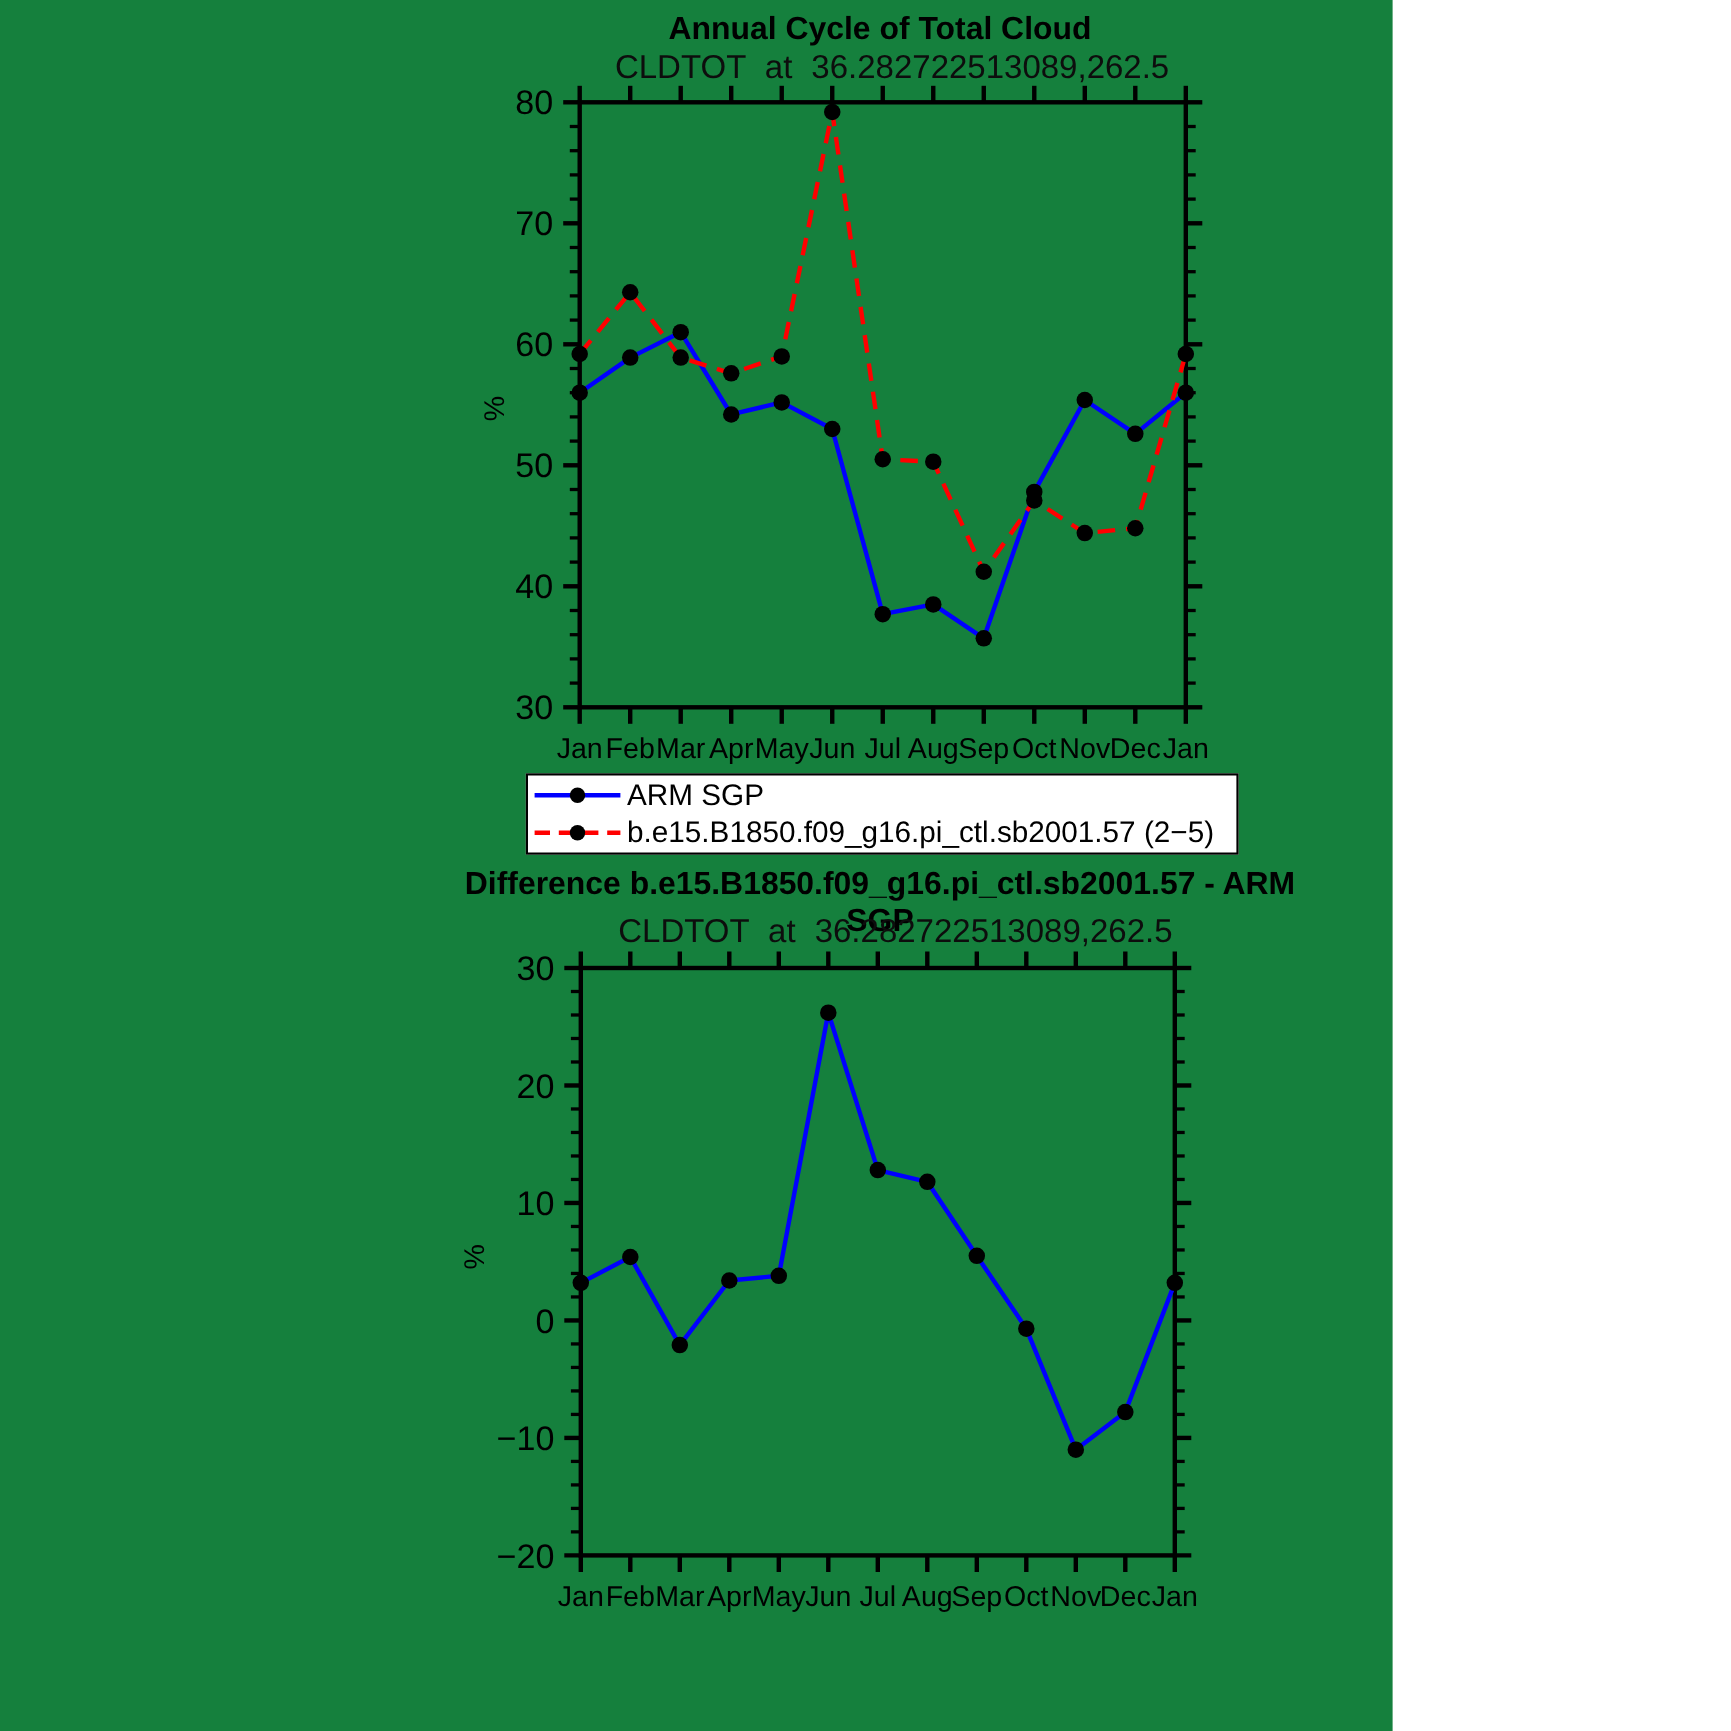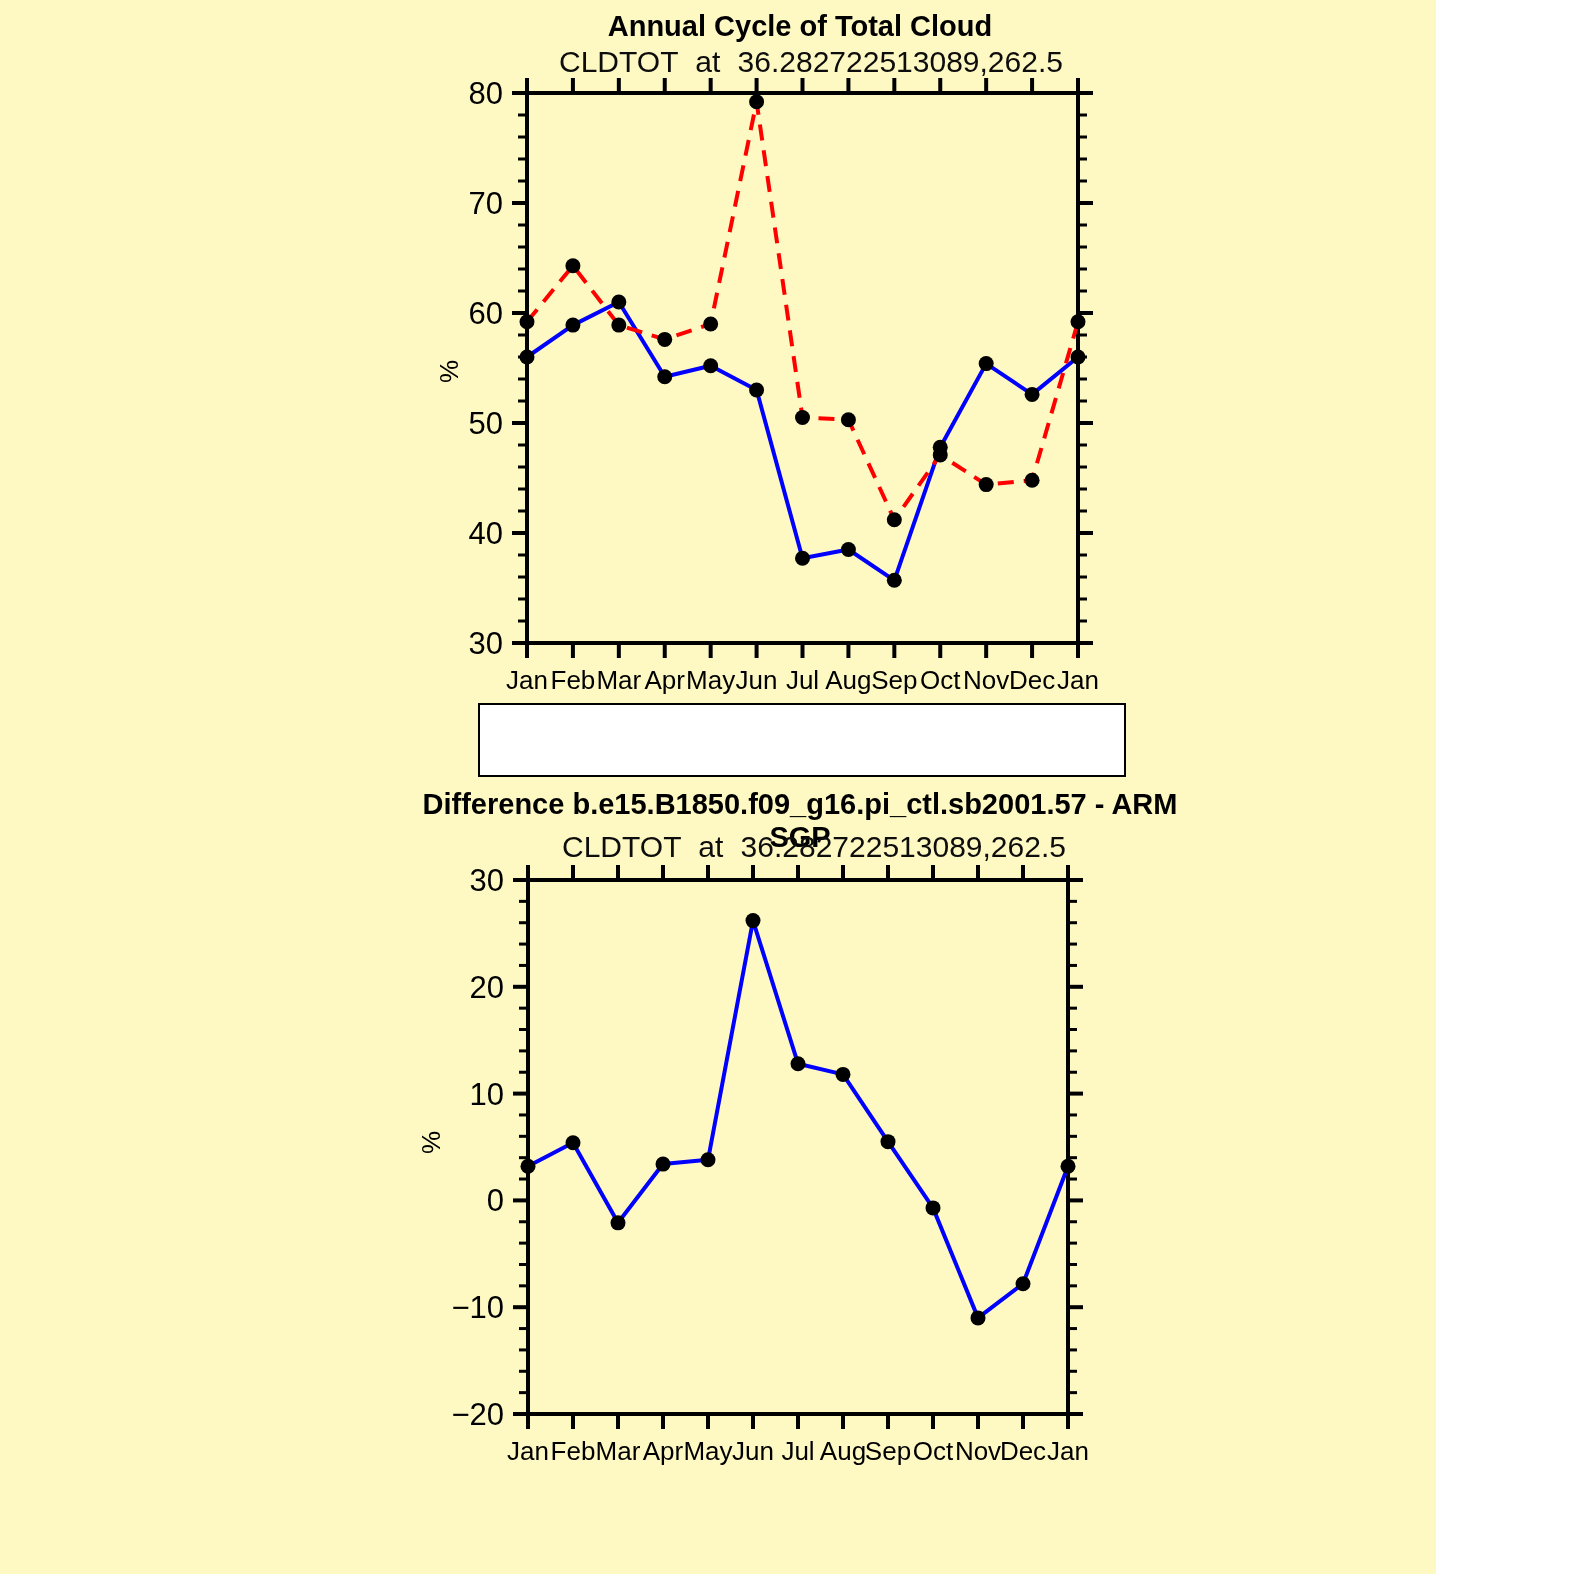--- a/index.html
+++ b/index.html
@@ -1,17 +1,17 @@
 <!DOCTYPE html>
 <html><head>
 <meta charset="utf-8">
 <style>
   html,body{margin:0;padding:0;background:#ffffff;}
   #root{
-    position:relative;width:1436px;height:1574px;background:#fef9c3;
+    position:relative;width:1266px;height:1574px;background:#15803d;
     font-family:"Liberation Sans","DejaVu Sans",sans-serif;color:#000;overflow:hidden;
   }
   .abs{position:absolute;}
   .chart-title{font-weight:bold;font-size:29px;text-align:center;letter-spacing:0px;}
   .chart-subtitle{font-size:30px;word-spacing:9px;color:#0d0d0d;margin-left:32px;}
   .ylab{font-size:26px;transform:rotate(-90deg);transform-origin:center;display:inline-block;}
   svg.chart{position:absolute;left:0;top:0;}
   svg.chart text{font-family:"Liberation Sans","DejaVu Sans",sans-serif;fill:#000;}
   #legend{
     position:absolute;left:478px;top:703px;width:648px;height:74px;
@@ -159,20 +159,34 @@
       <circle cx="802.5" cy="417.5" r="7.5" fill="#000"></circle>
       <circle cx="848.4166666666667" cy="419.70000000000005" r="7.5" fill="#000"></circle>
       <circle cx="894.3333333333333" cy="519.8" r="7.5" fill="#000"></circle>
       <circle cx="940.25" cy="454.9" r="7.5" fill="#000"></circle>
       <circle cx="986.1666666666667" cy="484.6" r="7.5" fill="#000"></circle>
       <circle cx="1032.0833333333333" cy="480.20000000000005" r="7.5" fill="#000"></circle>
       <circle cx="1078" cy="321.79999999999995" r="7.5" fill="#000"></circle>
     </svg>
 
   <div id="legend">
+    <div class="legend-row">
+      <svg width="84" height="20">
+        <line class="lg-line" x1="2" y1="10" x2="80" y2="10" stroke-width="4" stroke="#0000ff"></line>
+        <circle cx="41" cy="10" r="7" fill="#000"></circle>
+      </svg>
+      <span class="legend-label">ARM SGP</span>
+    </div>
+    <div class="legend-row">
+      <svg width="84" height="20">
+        <line class="lg-line lg-dash" x1="2" y1="10" x2="80" y2="10" stroke-width="4" stroke="#ff0000" stroke-dasharray="14 8"></line>
+        <circle cx="41" cy="10" r="7" fill="#000"></circle>
+      </svg>
+      <span class="legend-label">b.e15.B1850.f09_g16.pi_ctl.sb2001.57 (2−5)</span>
+    </div>
   </div>
 
   <div class="abs chart-title" style="left:400px;top:788px;width:800px;">Difference b.e15.B1850.f09_g16.pi_ctl.sb2001.57 - ARM SGP</div>
 
   <div class="abs chart-subtitle" style="left:530px;top:830px;">CLDTOT at 36.282722513089,262.5</div>
 
   <div class="abs" style="left:420px;top:1127px;">
     <span class="ylab">%</span>
   </div>
 

